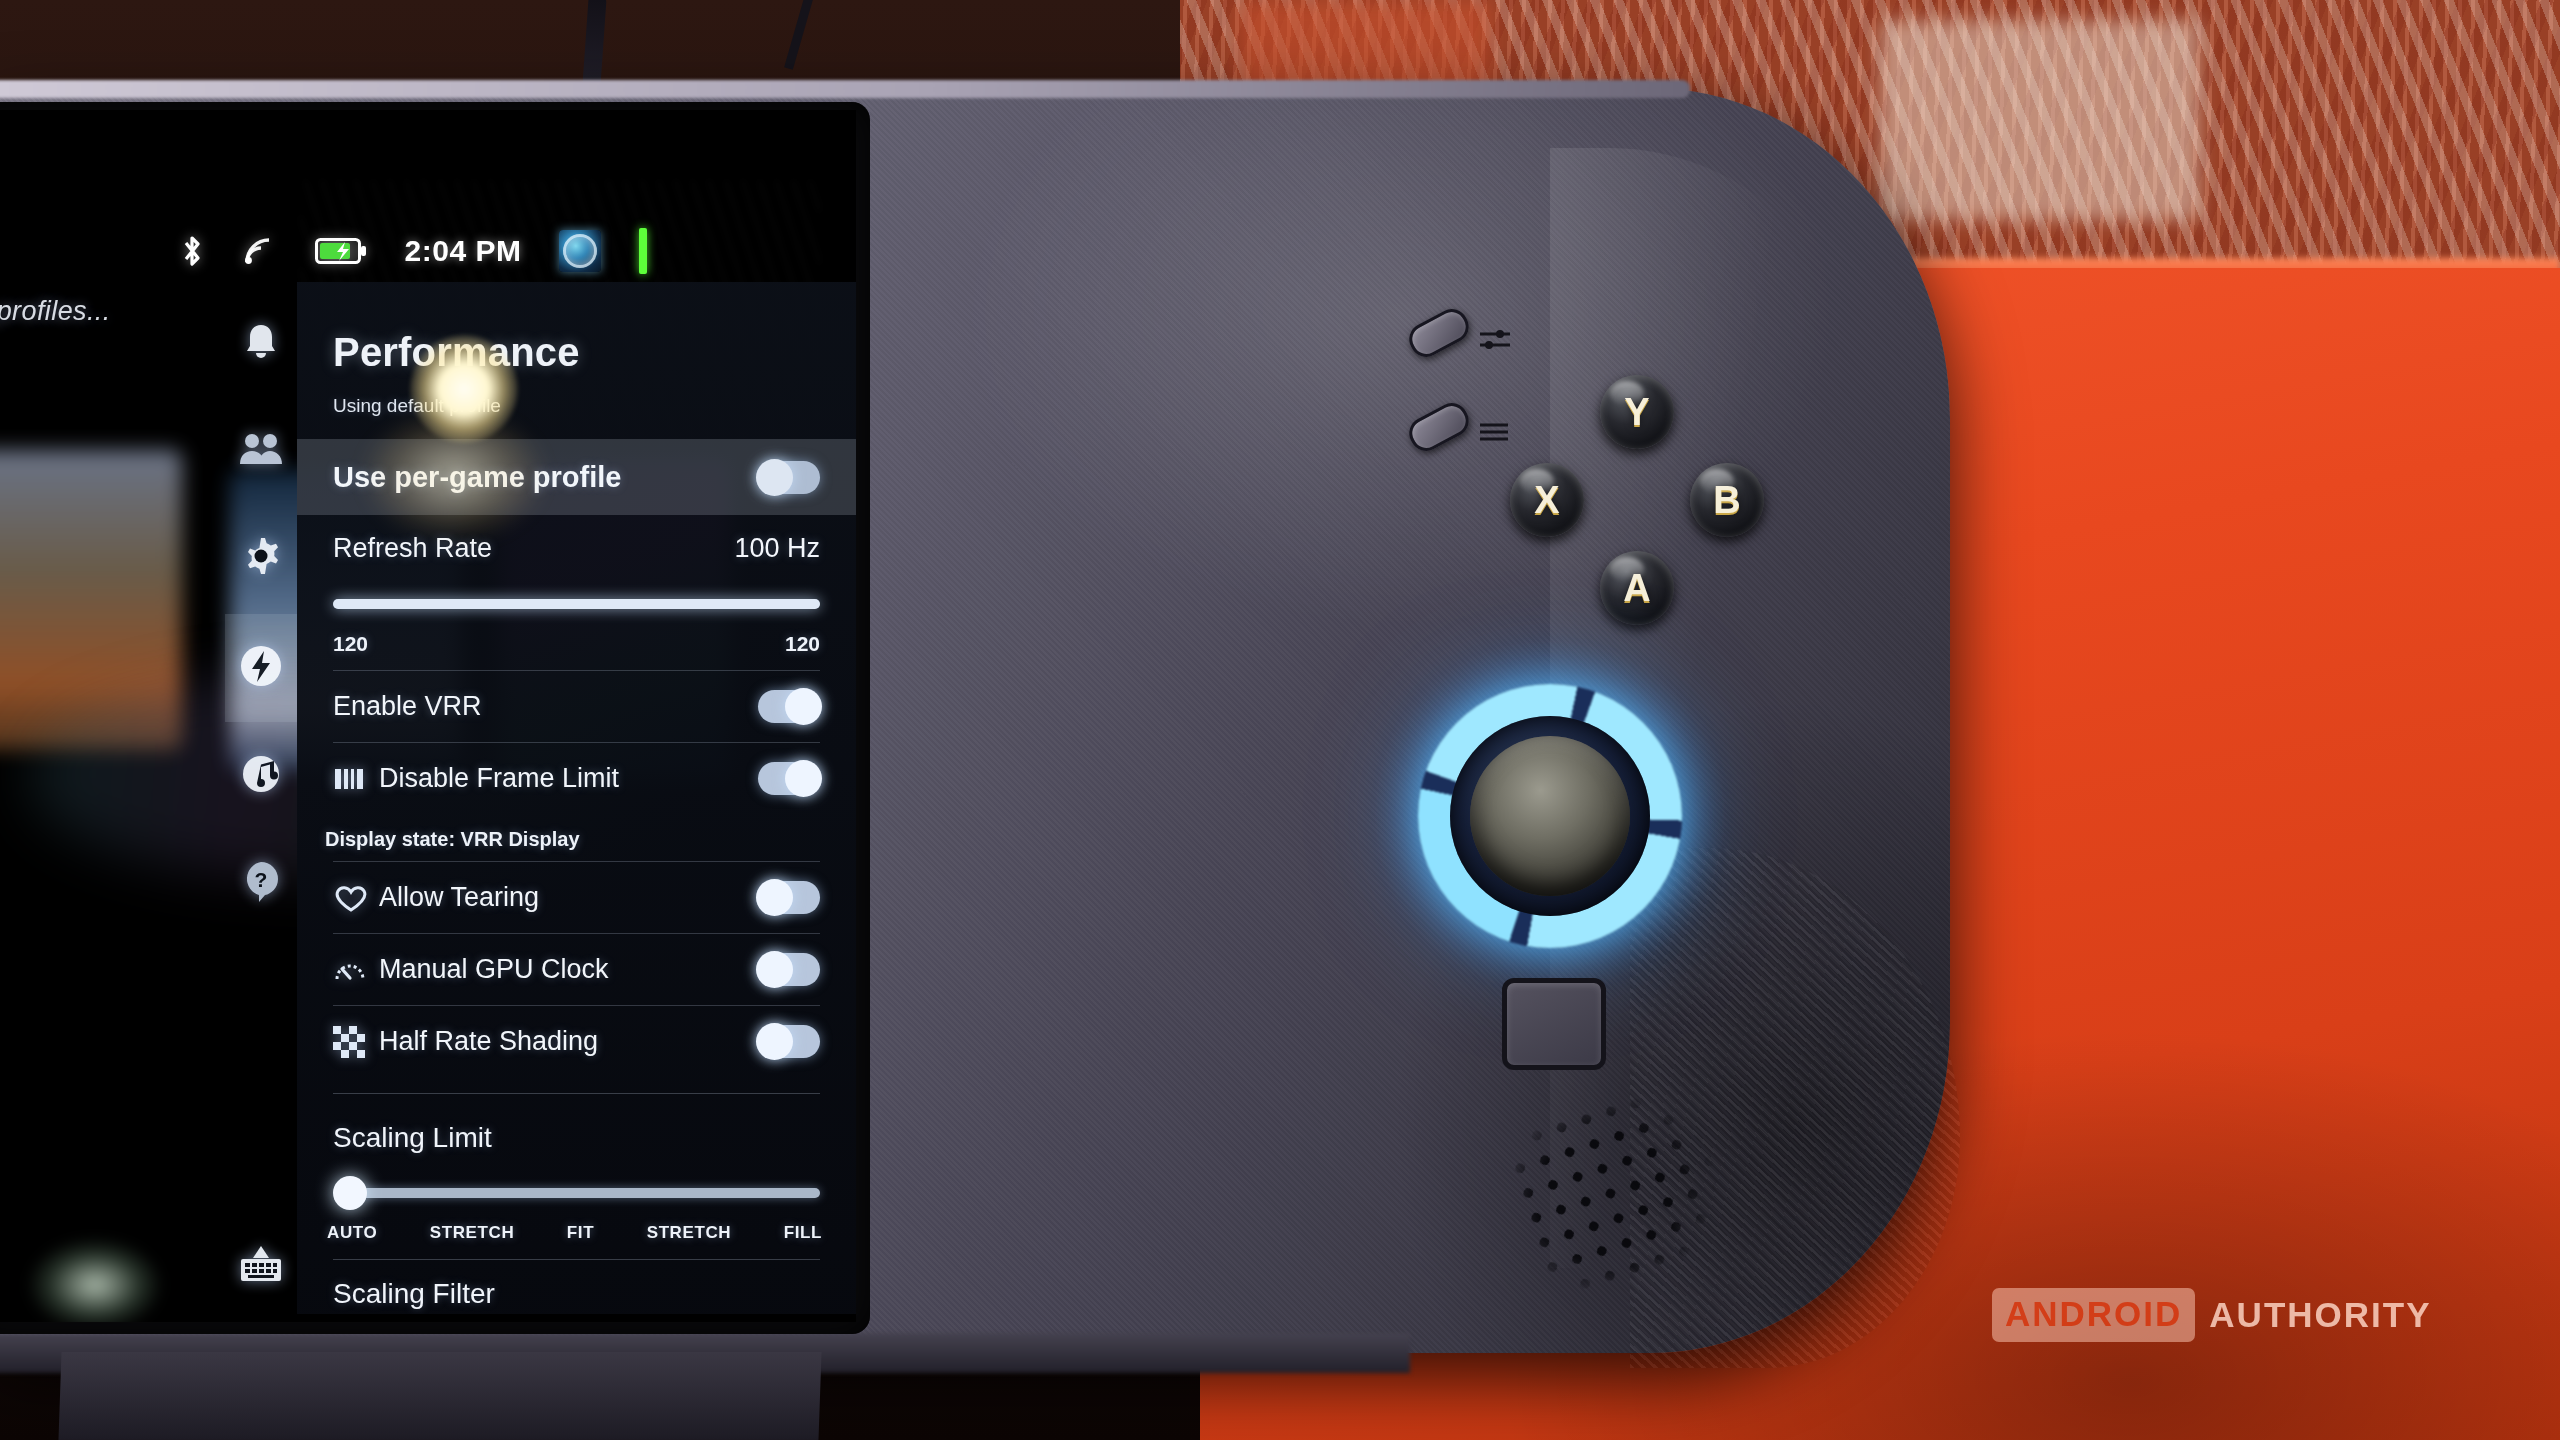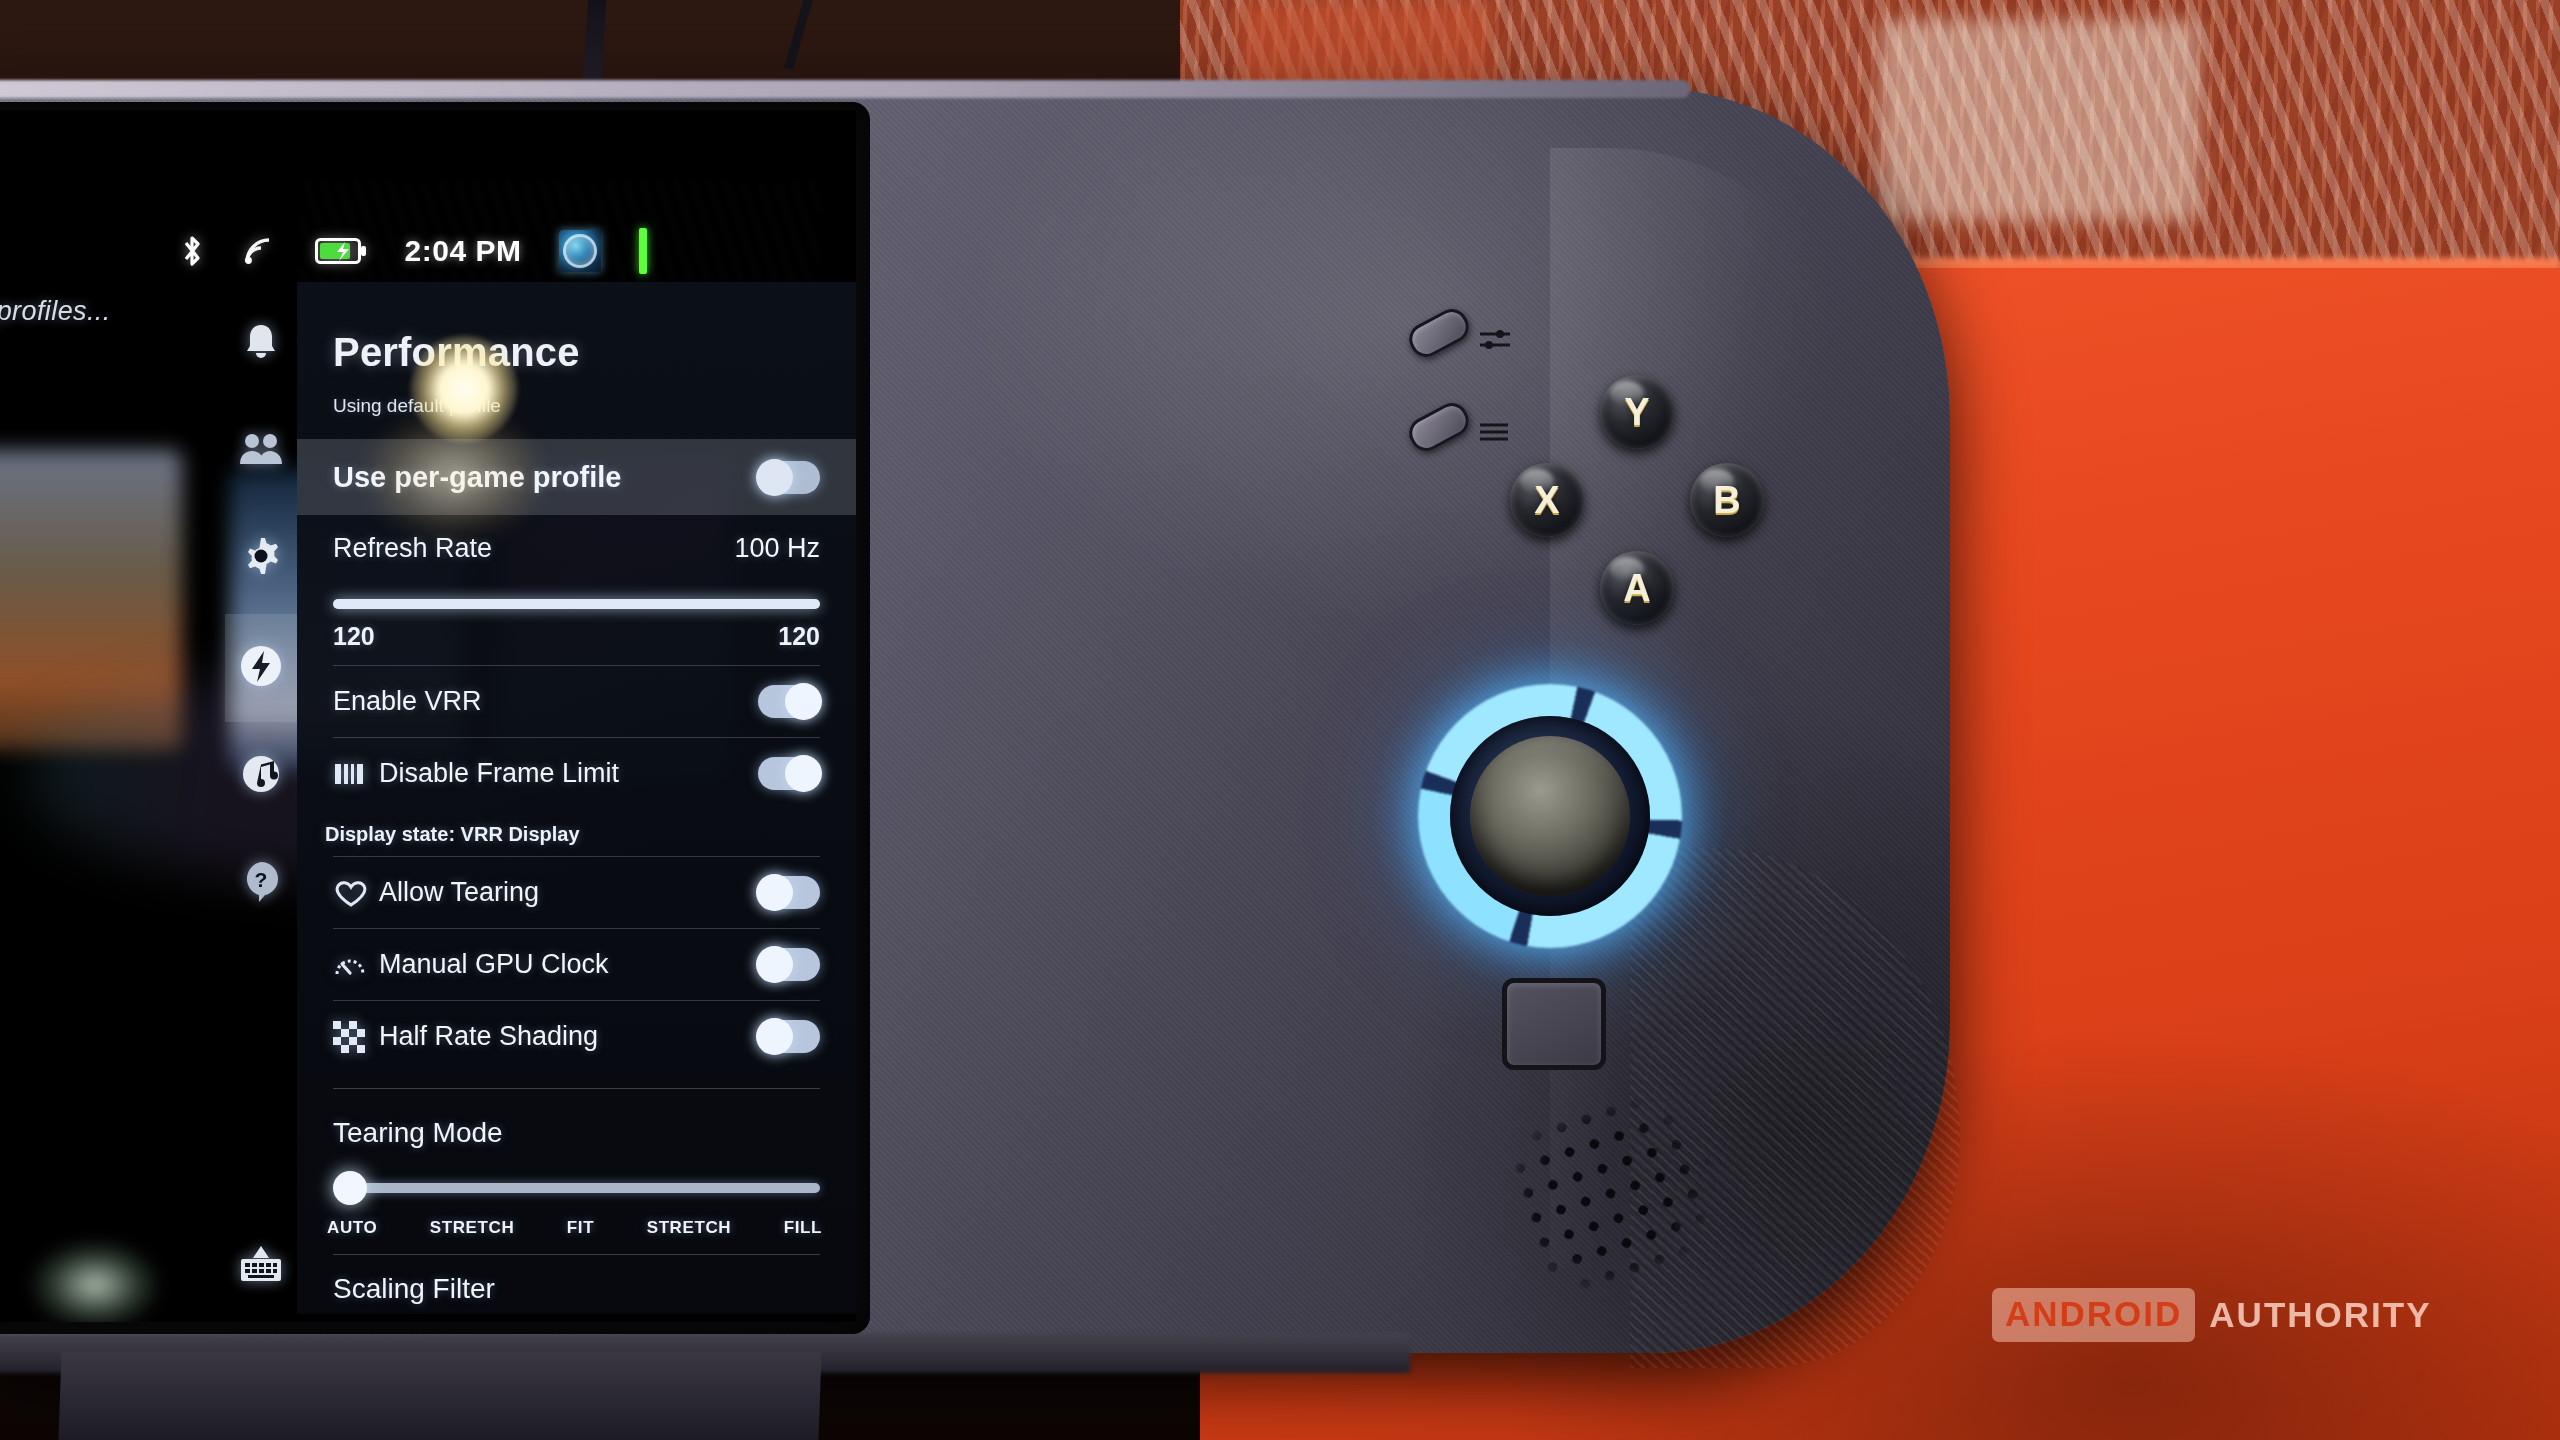--- a/index.html
+++ b/index.html
@@ -242,22 +242,22 @@
   
   .slider-wrap{ margin:18px 36px 0 36px; }
   .slider-track{
     height:10px; border-radius:5px; background:#2b3344; position:relative;
   }
   .slider-fill{
     position:absolute; left:0; top:0; height:10px; border-radius:5px;
     background:#dfe9f7; box-shadow:0 0 14px rgba(200,225,255,.7);
   }
   .slider-ends{
-    display:flex; justify-content:space-between; margin-top:13px;
-    font-size:25px; font-weight:700; color:#eef3fa;
+    display:flex; justify-content:space-between; margin-top:23px;
+    font-size:21px; font-weight:700; color:#eef3fa;
     text-shadow:0 0 8px rgba(180,210,255,.35);
     text-align:center;
   }
   .note{
     margin:14px 36px 0 28px; font-size:20px; font-weight:700; color:#edf2f9;
     text-shadow:0 0 8px rgba(180,210,255,.35);
   }
 
   .section-title{
     margin:28px 0 0 36px; font-size:28px; color:#f1f5fb;
@@ -684,21 +684,21 @@
             </svg>
           </div>
           <div class="row-label">Half Rate Shading</div>
           <div class="sw off">
             <div class="knob"></div>
           </div>
         </div>
 
         <div class="mode-rule"></div>
 
-        <div class="section-title">Tearing Mode</div>
+        <div class="section-title">Scaling Limit</div>
 
         <div class="mode-slider">
           <div class="mode-track"></div>
           <div class="mode-knob"></div>
         </div>
         <div class="mode-labels">
           <span>AUTO</span>
           <span>STRETCH</span>
           <span>FIT</span>
           <span>STRETCH</span>

